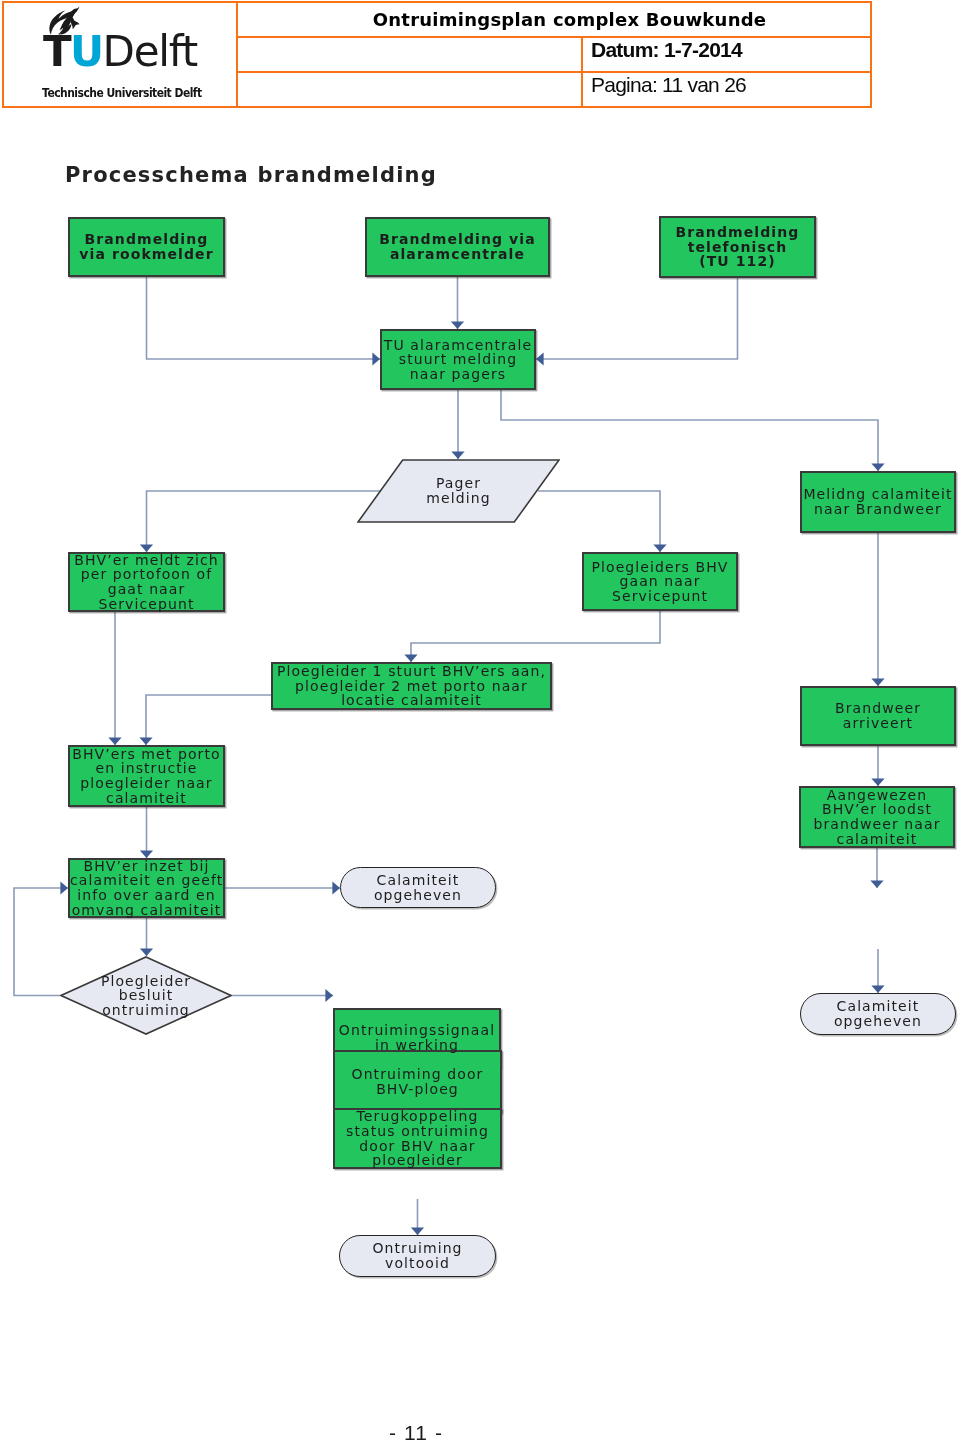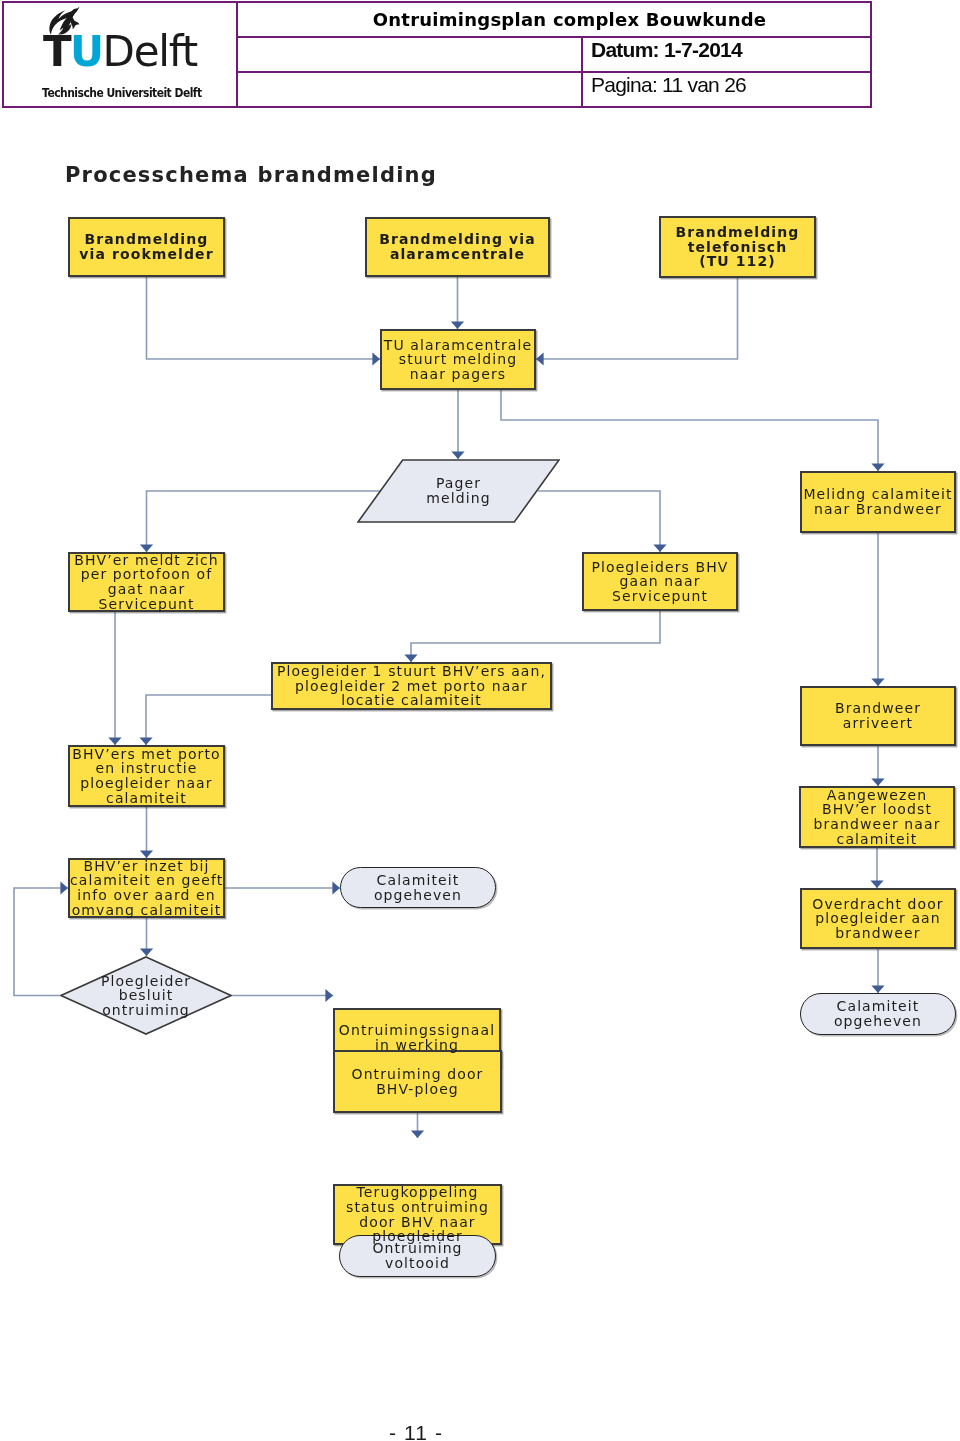--- a/index.html
+++ b/index.html
@@ -2,21 +2,21 @@
 <html><head>
 <meta charset="utf-8">
 <title>Ontruimingsplan</title>
 <style>
   html,body{margin:0;padding:0;background:#ffffff;}
   body{width:960px;height:1441px;position:relative;font-family:"Liberation Sans",sans-serif;overflow:hidden;}
   #page{position:absolute;left:0;top:0;width:960px;height:1441px;background:#fff;}
 
   
   #header{position:absolute;left:2px;top:1px;width:870px;height:107px;}
-  .hcell{position:absolute;box-sizing:border-box;border:2px solid #701a75;}
+  .hcell{position:absolute;box-sizing:border-box;border:2px solid #f97316;}
   #logo-cell{left:0;top:0;width:236px;height:107px;}
   #title-cell{left:234px;top:0;width:636px;height:37px;}
   #r1-left{left:234px;top:35px;width:347px;height:37px;}
   #r1-right{left:579px;top:35px;width:291px;height:37px;}
   #r2-left{left:234px;top:70px;width:347px;height:37px;}
   #r2-right{left:579px;top:70px;width:291px;height:37px;}
   #doc-title{position:absolute;left:234px;top:0;width:635px;height:37px;
     display:flex;align-items:center;justify-content:center;
     font-family:"DejaVu Sans",sans-serif;
     font-size:18px;font-weight:bold;color:#000;letter-spacing:0.25px;margin-left:16px;}
@@ -48,21 +48,21 @@
 
   
   #chart-title{position:absolute;left:65px;top:163px;
     font-family:"DejaVu Sans",sans-serif;font-size:21px;font-weight:bold;
     color:#232323;letter-spacing:1.2px;}
   #flow{position:absolute;left:0;top:0;width:960px;height:1441px;}
   .node{position:absolute;box-sizing:border-box;
     display:flex;align-items:center;justify-content:center;text-align:center;
     font-family:"DejaVu Sans",sans-serif;font-size:14px;letter-spacing:1.1px;
     line-height:14.6px;color:#1d1d1d;white-space:pre;}
-  .proc{background:#fde047;border:2px solid #3a3a3a;
+  .proc{background:#22c55e;border:2px solid #3a3a3a;
         box-shadow:1.4px 1.4px 0 rgba(60,60,60,0.45);}
   .term{background:#e6e9f2;border:1.8px solid #242424;
         box-shadow:1.4px 1.4px 0 rgba(60,60,60,0.35);}
   .shp{background:transparent;border:none;}
   .shp > svg{position:absolute;left:0;top:0;}
   .node > .lbl{position:relative;z-index:2;width:100%;text-align:center;white-space:pre;}
 </style>
 </head>
 <body>
 
@@ -227,35 +227,32 @@
       <div class="node proc" style="left: 799px; top: 786px; width: 156px; height: 62px;"><div class="lbl">Aangewezen
 BHV’er loodst
 brandweer naar
 calamiteit</div></div>
       <div class="node proc" style="left: 68px; top: 858px; width: 157px; height: 60px;"><div class="lbl">BHV’er inzet bij
 calamiteit en geeft
 info over aard en
 omvang calamiteit</div></div>
       <div class="node term" style="left: 340px; top: 867px; width: 156px; height: 41px; border-radius: 20.5px;"><div class="lbl">Calamiteit
 opgeheven</div></div>
-      <div class="node proc" style="left: 800px; top: 888px; width: 156px; height: 61px;"><div class="lbl">Overdracht door
-ploegleider aan
-brandweer</div></div>
       <div class="node shp" style="left: 60px; top: 956px; width: 172px; height: 79px;"><svg width="172" height="79">
           <polygon points="86,1 171,39.5 86,78 1,39.5" fill="#e6e9f2" stroke="#3a3a3a" stroke-width="1.6"></polygon>
         </svg><div class="lbl">Ploegleider
 besluit
 ontruiming</div></div>
       <div class="node proc" style="left: 333px; top: 1008px; width: 168px; height: 60px;"><div class="lbl">Ontruimingssignaal
 in werking</div></div>
       <div class="node term" style="left: 800px; top: 993px; width: 156px; height: 42px; border-radius: 21px;"><div class="lbl">Calamiteit
 opgeheven</div></div>
       <div class="node proc" style="left: 333px; top: 1050px; width: 169px; height: 63px;"><div class="lbl">Ontruiming door
 BHV-ploeg</div></div>
-      <div class="node proc" style="left: 333px; top: 1184px; width: 169px; height: 61px;"><div class="lbl">Terugkoppeling
+      <div class="node proc" style="left: 333px; top: 1108px; width: 169px; height: 61px;"><div class="lbl">Terugkoppeling
 status ontruiming
 door BHV naar
 ploegleider</div></div>
       <div class="node term" style="left: 339px; top: 1235px; width: 157px; height: 42px; border-radius: 21px;"><div class="lbl">Ontruiming
 voltooid</div></div>
     </div>
 
   <div id="footer">- 11 -</div>
 
 </div>

